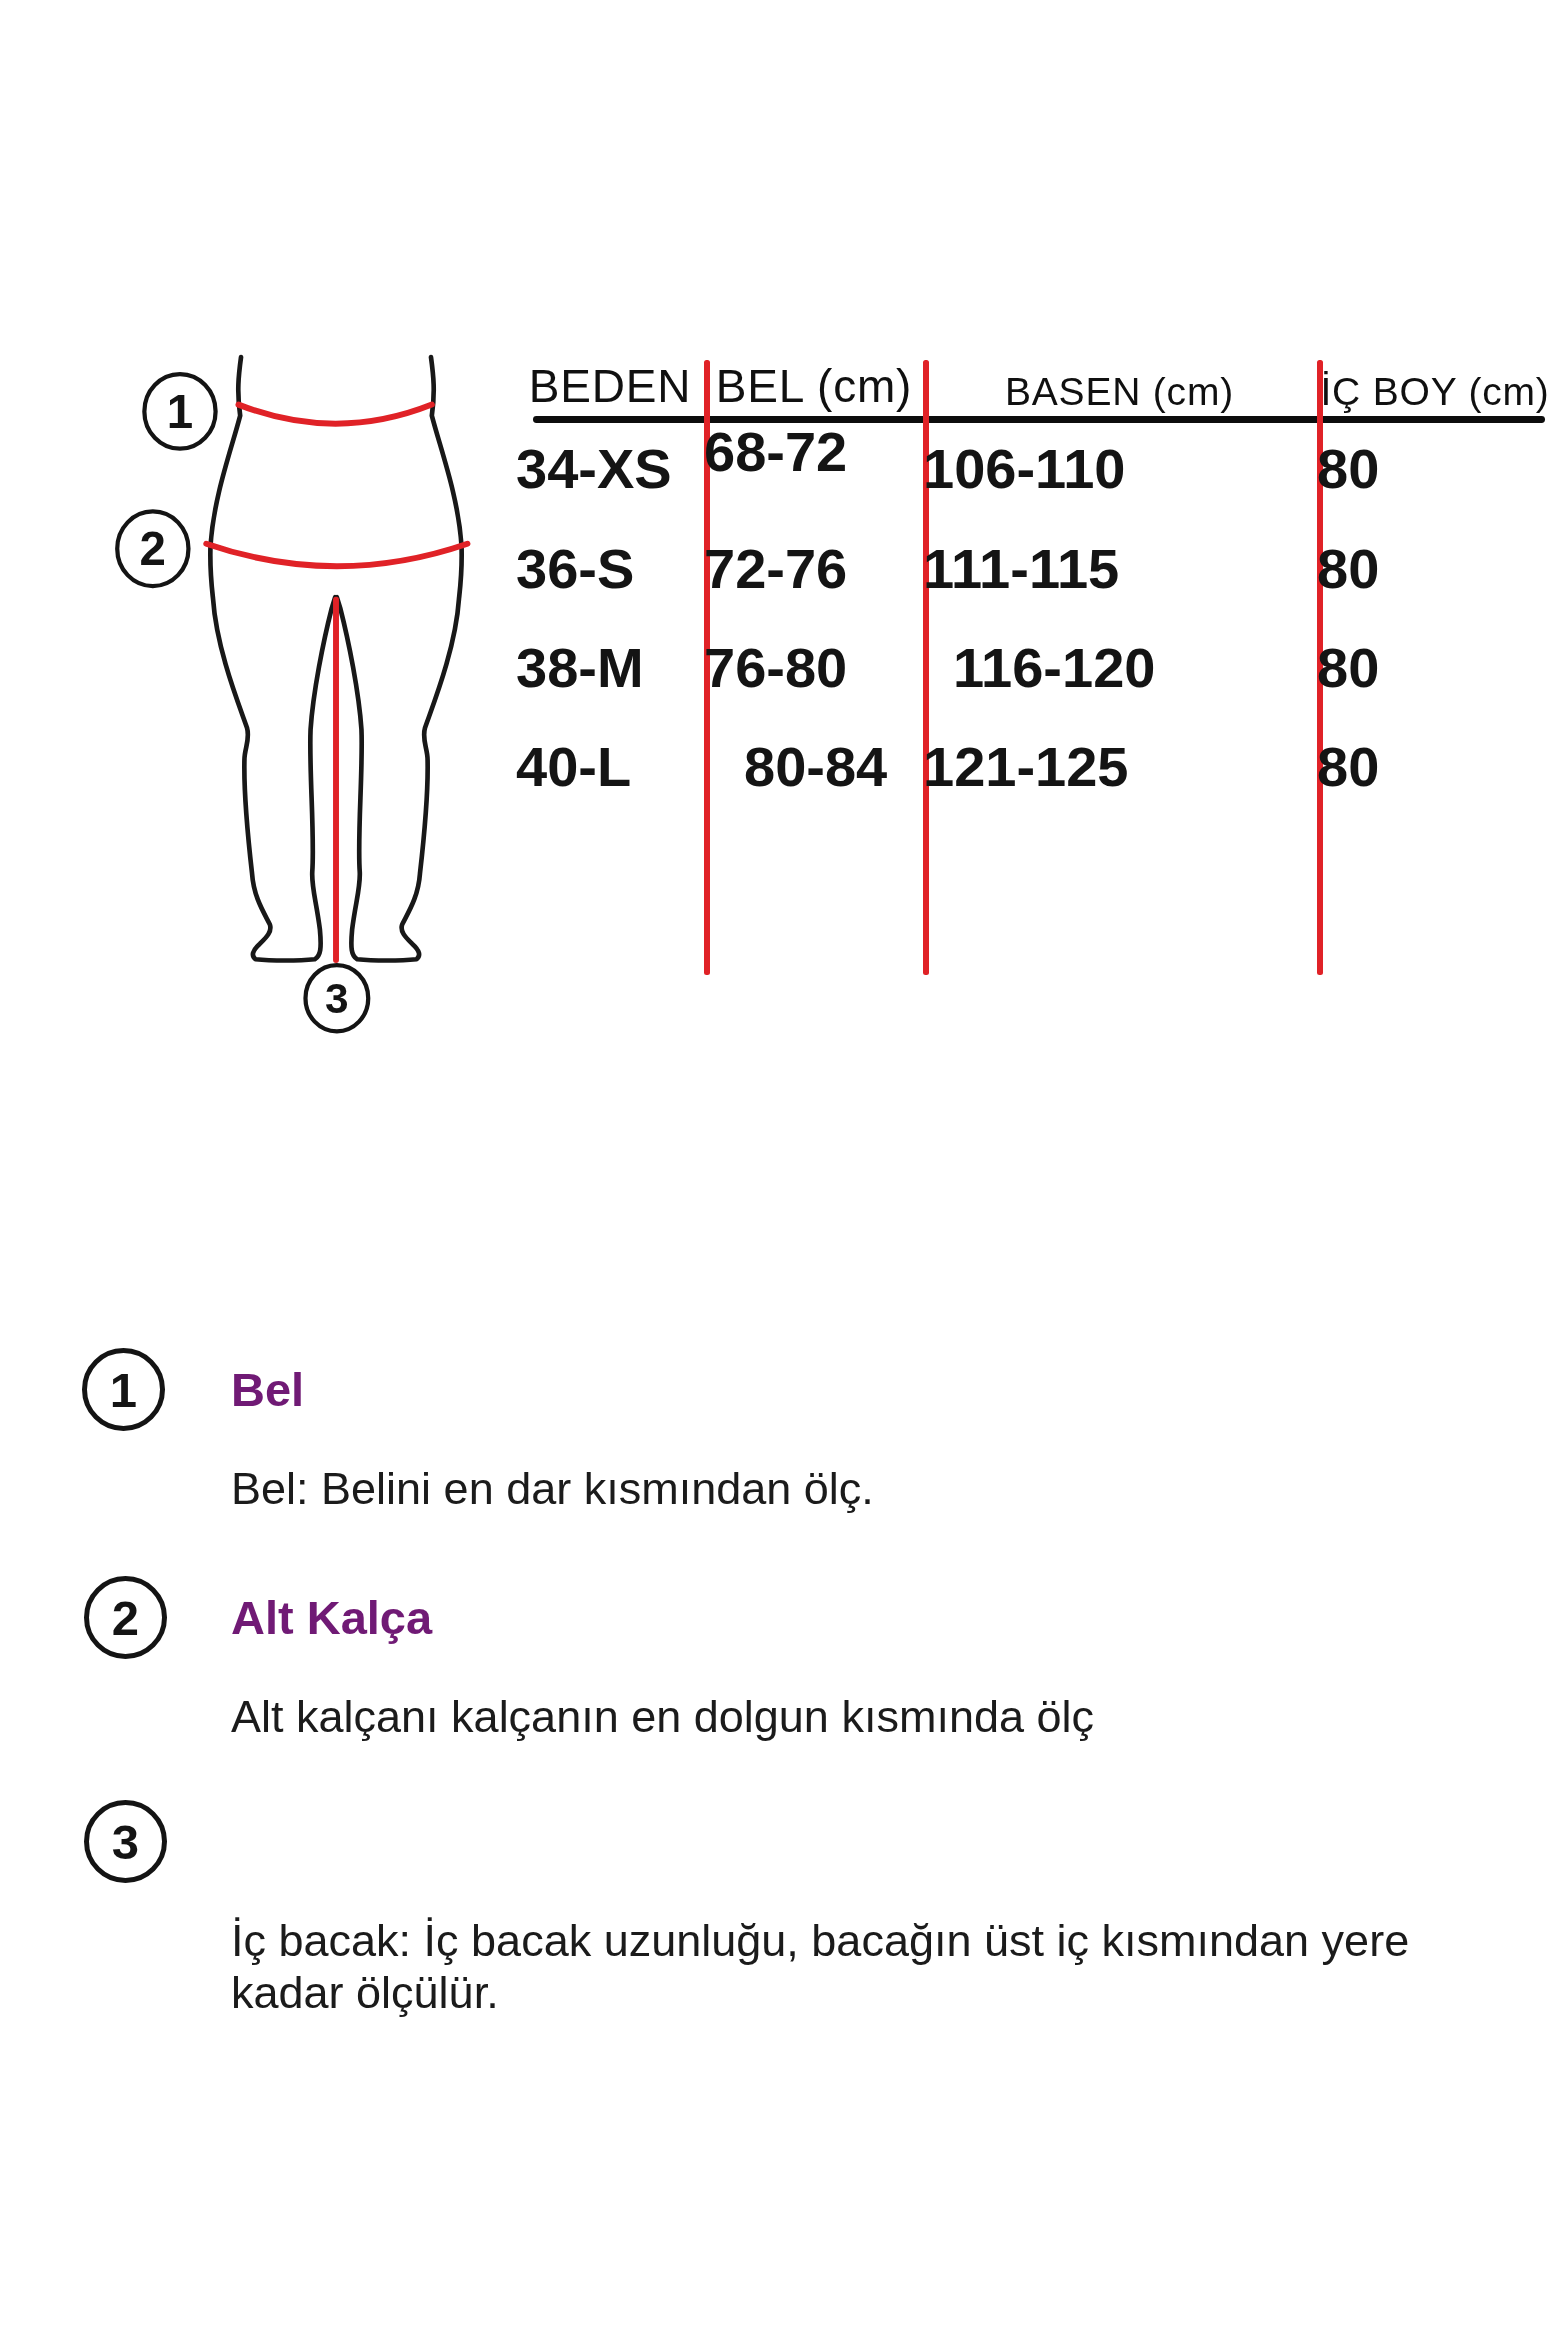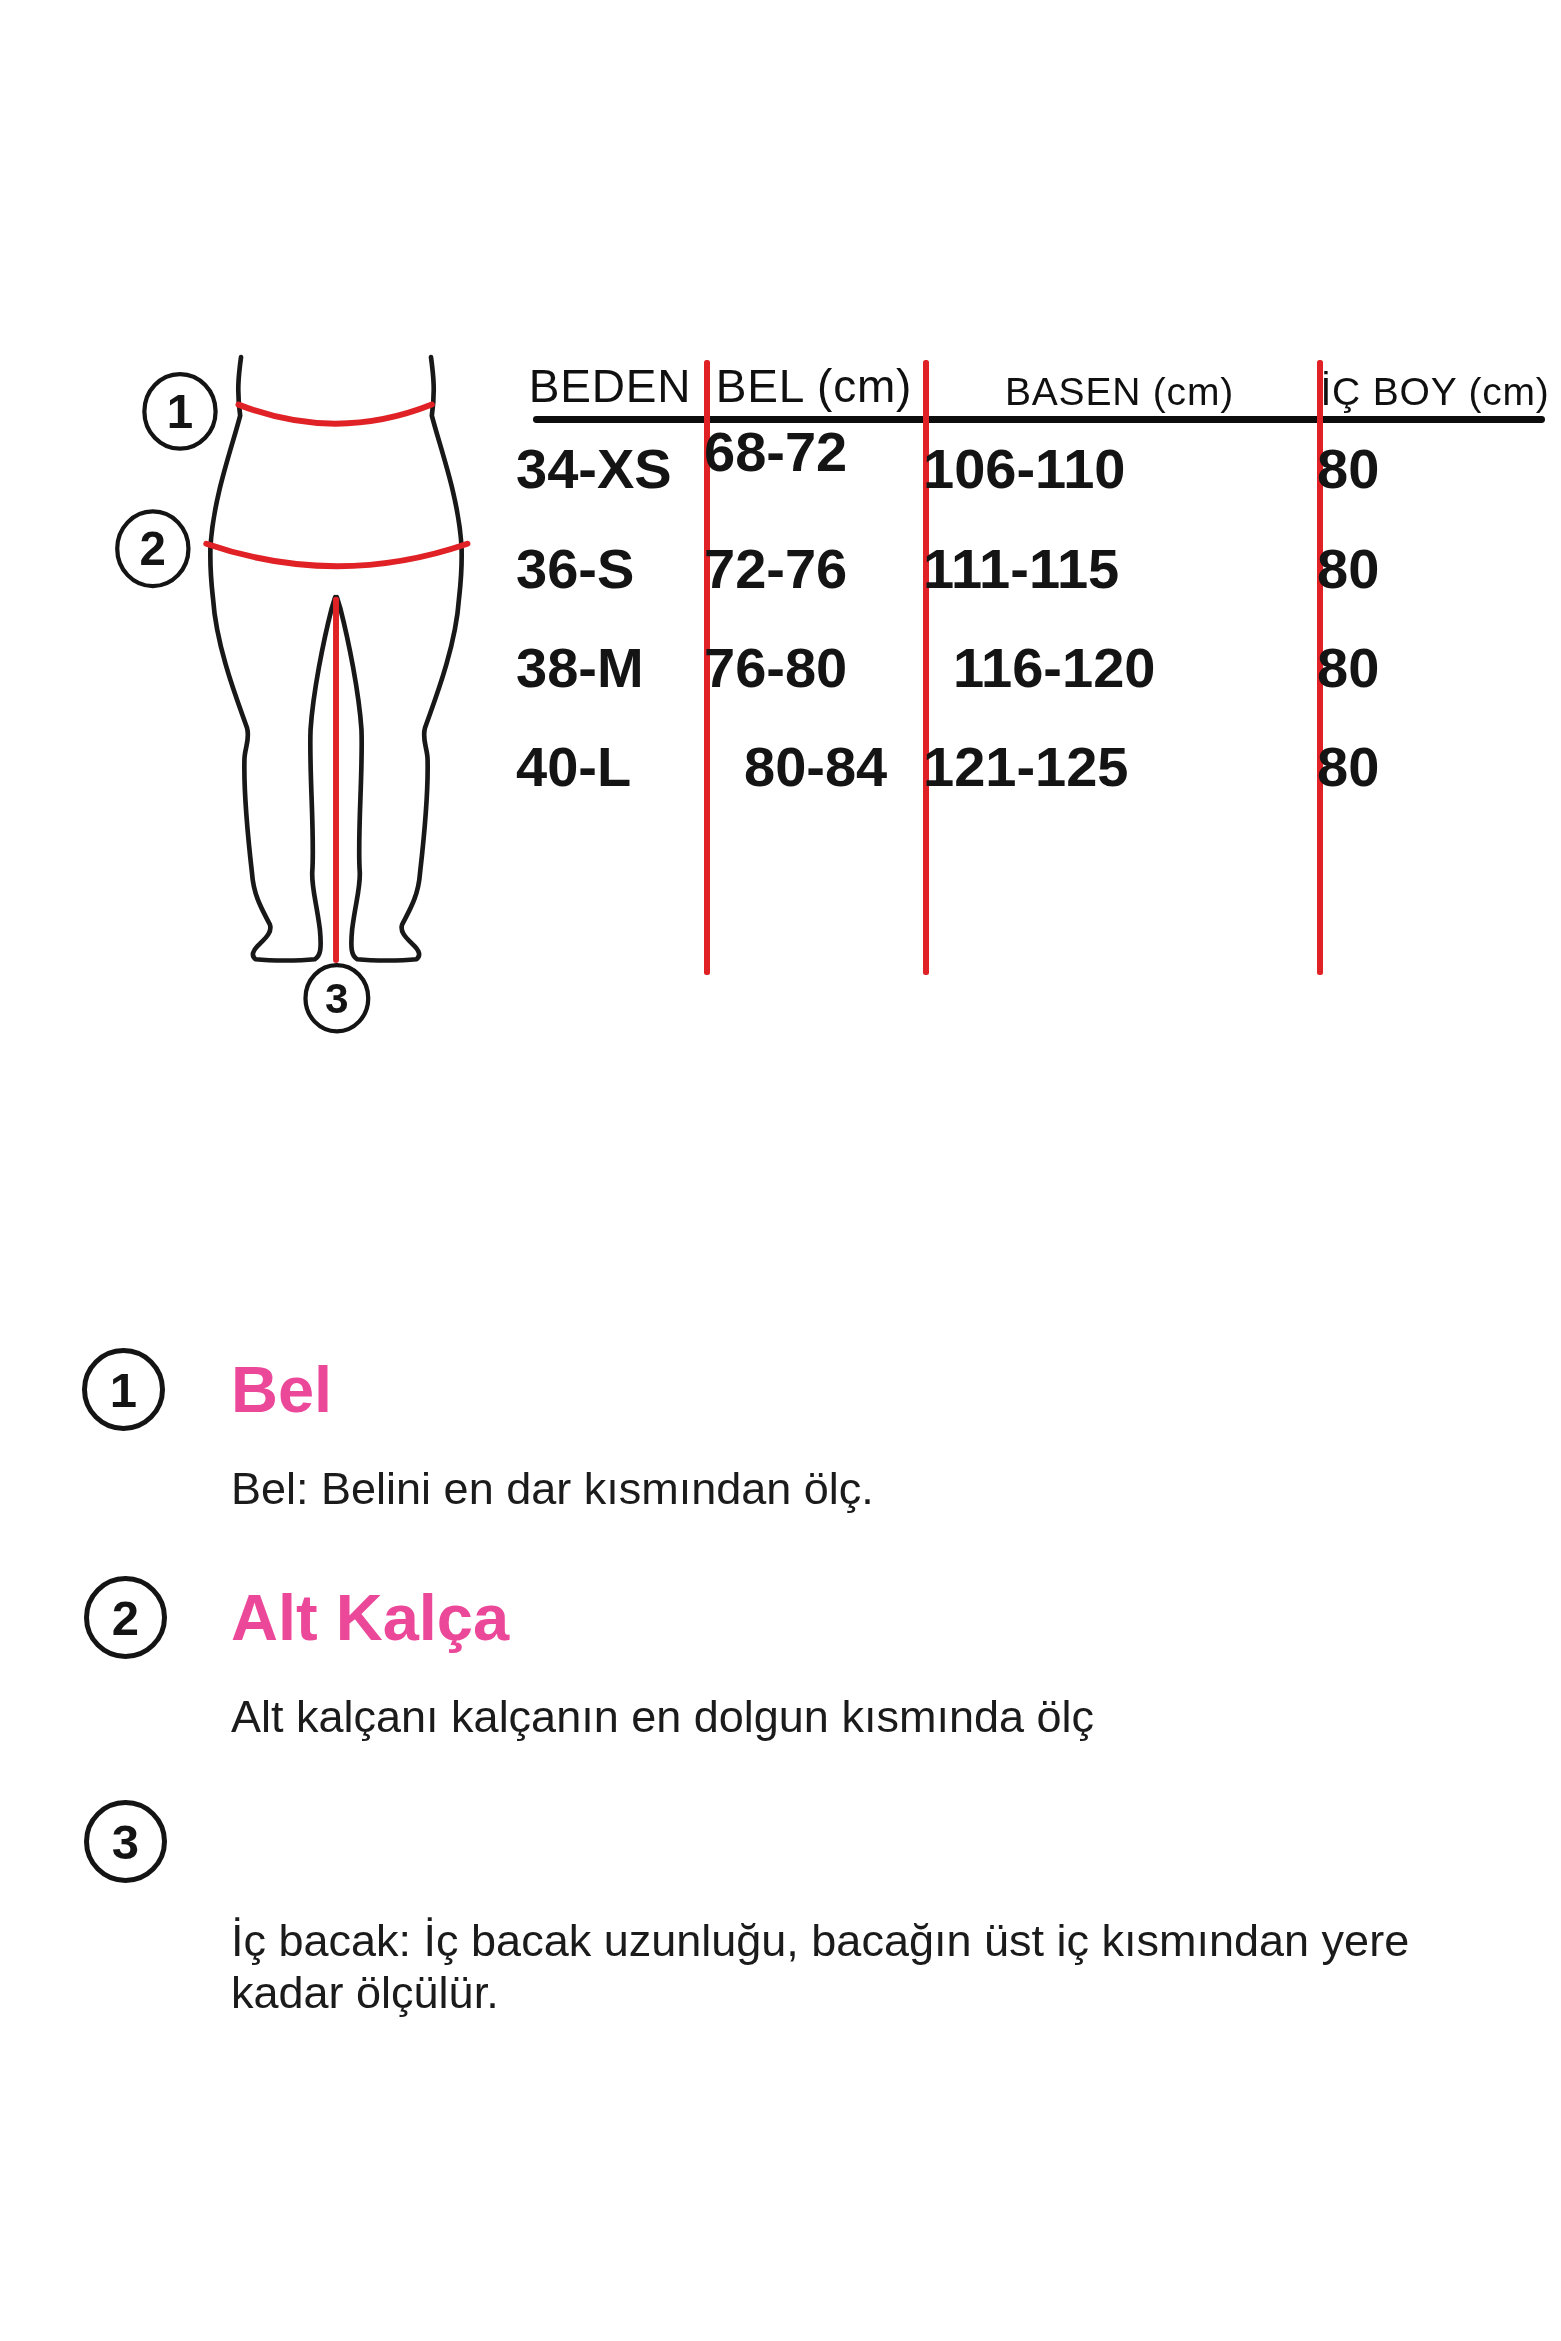--- a/index.html
+++ b/index.html
@@ -36,21 +36,21 @@
   .fig-svg{display:block;}
 
   
   .legend-circle{
     width:83px;height:83px;border:5.1px solid #141414;border-radius:50%;
     display:flex;align-items:center;justify-content:center;
     font-size:49px;font-weight:700;color:#141414;background:#fff;
     box-sizing:border-box;
   }
   .legend-title{
-    font-size:65px;line-height:73px;font-weight:700;color:#ec4899;white-space:nowrap;
+    font-size:47px;line-height:73px;font-weight:700;color:#701a75;white-space:nowrap;
   }
   .legend-desc{
     font-size:45px;line-height:58px;font-weight:400;color:#1b1b1b;white-space:nowrap;
   }
 </style>
 </head>
 <body>
 
 <div class="page">
 

